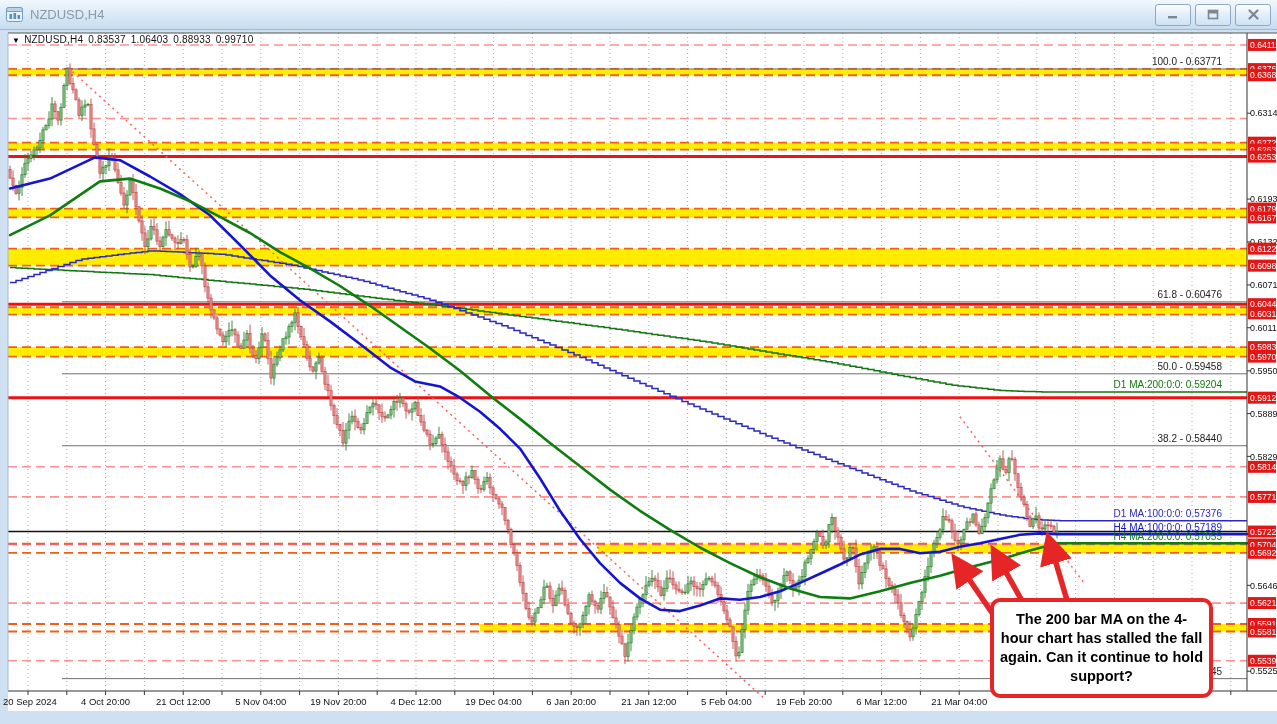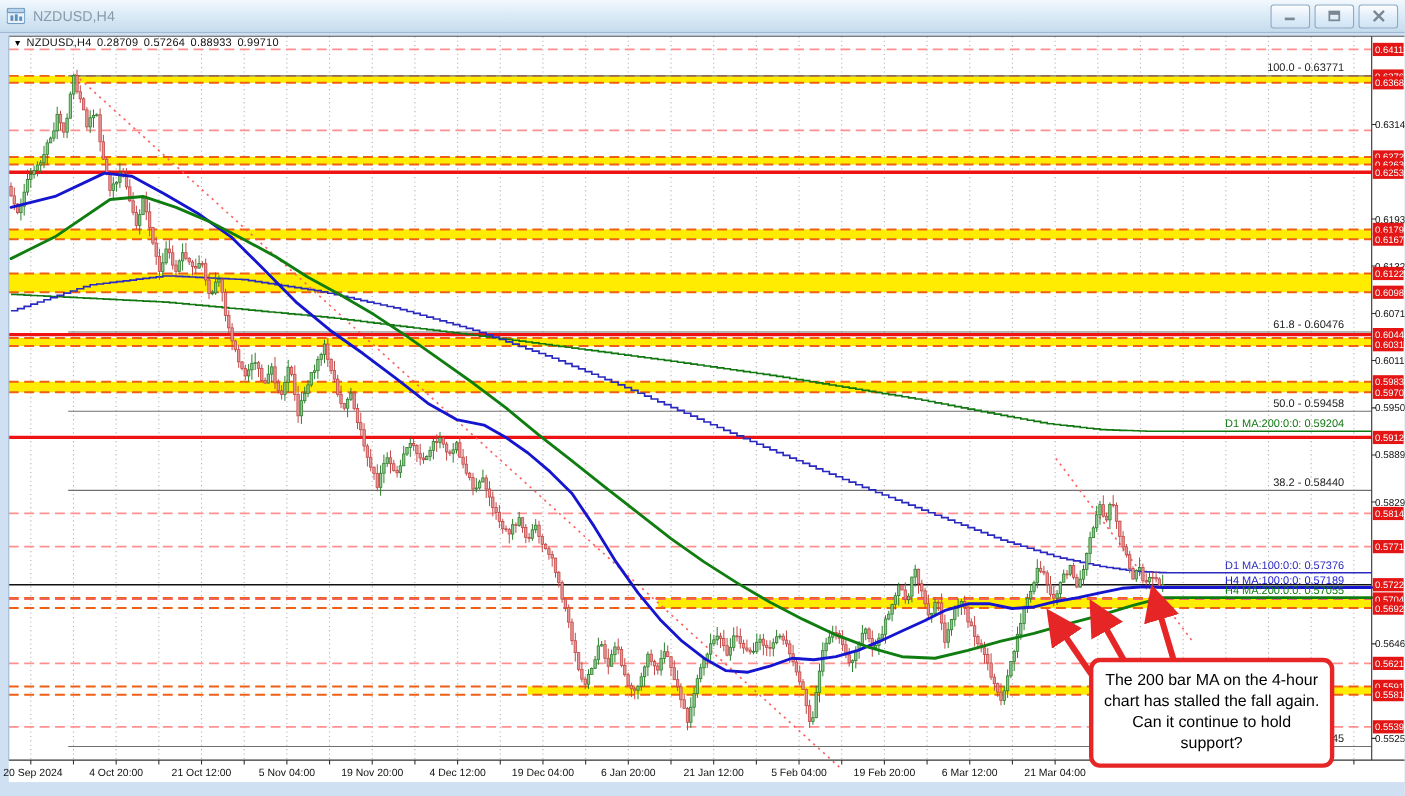--- a/index.html
+++ b/index.html
@@ -25,21 +25,21 @@
     position:absolute;left:12px;top:34px;z-index:2;
     font-size:10px;color:#111;white-space:nowrap;letter-spacing:.2px;
   }
   .ohlc .mk{color:#000;font-size:8px;margin-right:4px}
   .ohlc span{margin-right:5px}
   #chartsvg{position:absolute;top:0;left:0;z-index:1}
   .annotation{
     position:absolute;left:990px;top:598px;width:223px;height:100px;z-index:4;
     box-sizing:border-box;background:#ffffff;border:4px solid #e62626;border-radius:10px;
     display:flex;align-items:center;justify-content:center;text-align:center;
-    font-weight:normal;font-size:14.5px;line-height:1.32;color:#000;padding:4px 6px;
+    font-weight:bold;font-size:14.5px;line-height:1.32;color:#000;padding:4px 6px;
   }
 </style>
 </head>
 <body>
 
 <div class="titlebar">
   <span style="display:inline-flex">
     <svg width="17" height="15" viewBox="0 0 17 15">
       <rect x="0.5" y="0.5" width="16" height="14" rx="2" fill="#eaf3fb" stroke="#6f9cc4"></rect>
       <rect x="0.5" y="0.5" width="16" height="4" rx="2" fill="#b9d4ea" stroke="#6f9cc4"></rect>
@@ -996,18 +996,18 @@
       <text x="571.1999999999999" y="705" font-size="9.5px" fill="#111" text-anchor="middle">6 Jan 20:00</text>
       <text x="648.8" y="705" font-size="9.5px" fill="#111" text-anchor="middle">21 Jan 12:00</text>
       <text x="726.4" y="705" font-size="9.5px" fill="#111" text-anchor="middle">5 Feb 04:00</text>
       <text x="804" y="705" font-size="9.5px" fill="#111" text-anchor="middle">19 Feb 20:00</text>
       <text x="881.5999999999999" y="705" font-size="9.5px" fill="#111" text-anchor="middle">6 Mar 12:00</text>
       <text x="959.1999999999999" y="705" font-size="9.5px" fill="#111" text-anchor="middle">21 Mar 04:00</text>
     </g>
   </svg>
 
 <div class="ohlc">
-  <span class="mk">▼</span><span>NZDUSD,H4</span><span>0.28709</span><span>0.57264</span><span>0.88933</span><span>0.99710</span>
+  <span class="mk">▼</span><span>NZDUSD,H4</span><span>0.83537</span><span>1.06403</span><span>0.88933</span><span>0.99710</span>
 </div>
 
 <div class="annotation">
   <span>The 200 bar MA on the 4-hour chart has stalled the fall again. Can it continue to hold support?</span>
 </div>
 
 </body></html>

